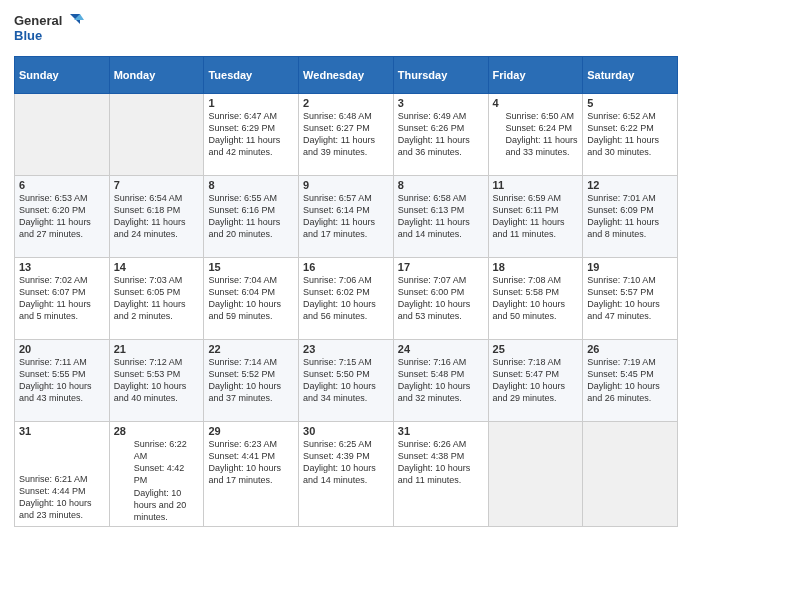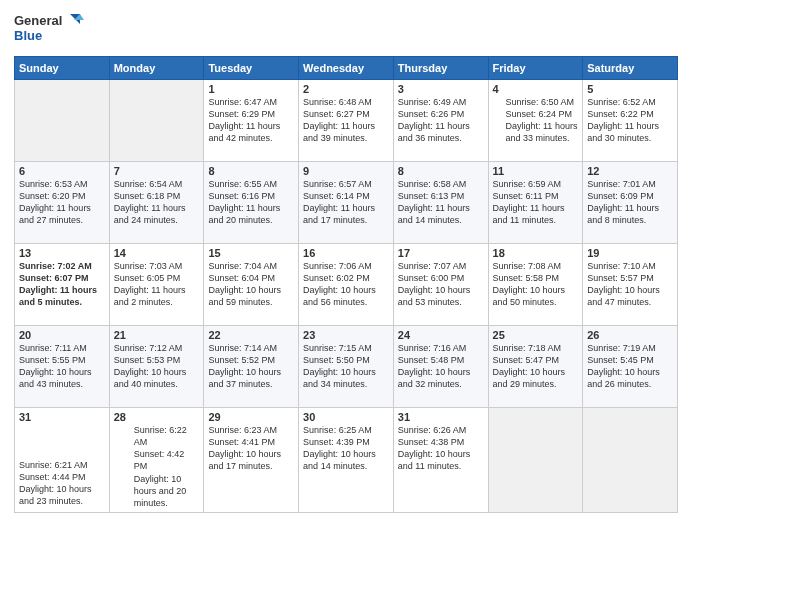--- a/index.html
+++ b/index.html
@@ -41,21 +41,21 @@
     table {
       width: 100%;
       border-collapse: collapse;
       table-layout: fixed;
     }
     thead th {
       background-color: #2a6db5;
       color: #fff;
       font-size: 11px;
       font-weight: bold;
-      padding: 5px 4px;
+      padding: 12px 4px;
       text-align: left;
       border: 1px solid #1a5ba8;
     }
     tbody td {
       vertical-align: top;
       border: 1px solid #ccc;
       padding: 3px 4px;
       font-size: 9.5px;
       color: #333;
       height: 82px;
@@ -188,21 +188,21 @@
           <td>
             <span class="day-number">12</span>
             <div class="day-info" style="white-space: pre-line;">Sunrise: 7:01 AM
 Sunset: 6:09 PM
 Daylight: 11 hours and 8 minutes.</div>
           </td>
         </tr>
         <tr>
           <td>
             <span class="day-number">13</span>
-            <div class="day-info" style="white-space: pre-line; font-weight: bold;">Sunrise: 7:02 AM
+            <div class="day-info" style="white-space: pre-line;">Sunrise: 7:02 AM
 Sunset: 6:07 PM
 Daylight: 11 hours and 5 minutes.</div>
           </td>
           <td>
             <span class="day-number">14</span>
             <div class="day-info" style="white-space: pre-line;">Sunrise: 7:03 AM
 Sunset: 6:05 PM
 Daylight: 11 hours and 2 minutes.</div>
           </td>
           <td>

